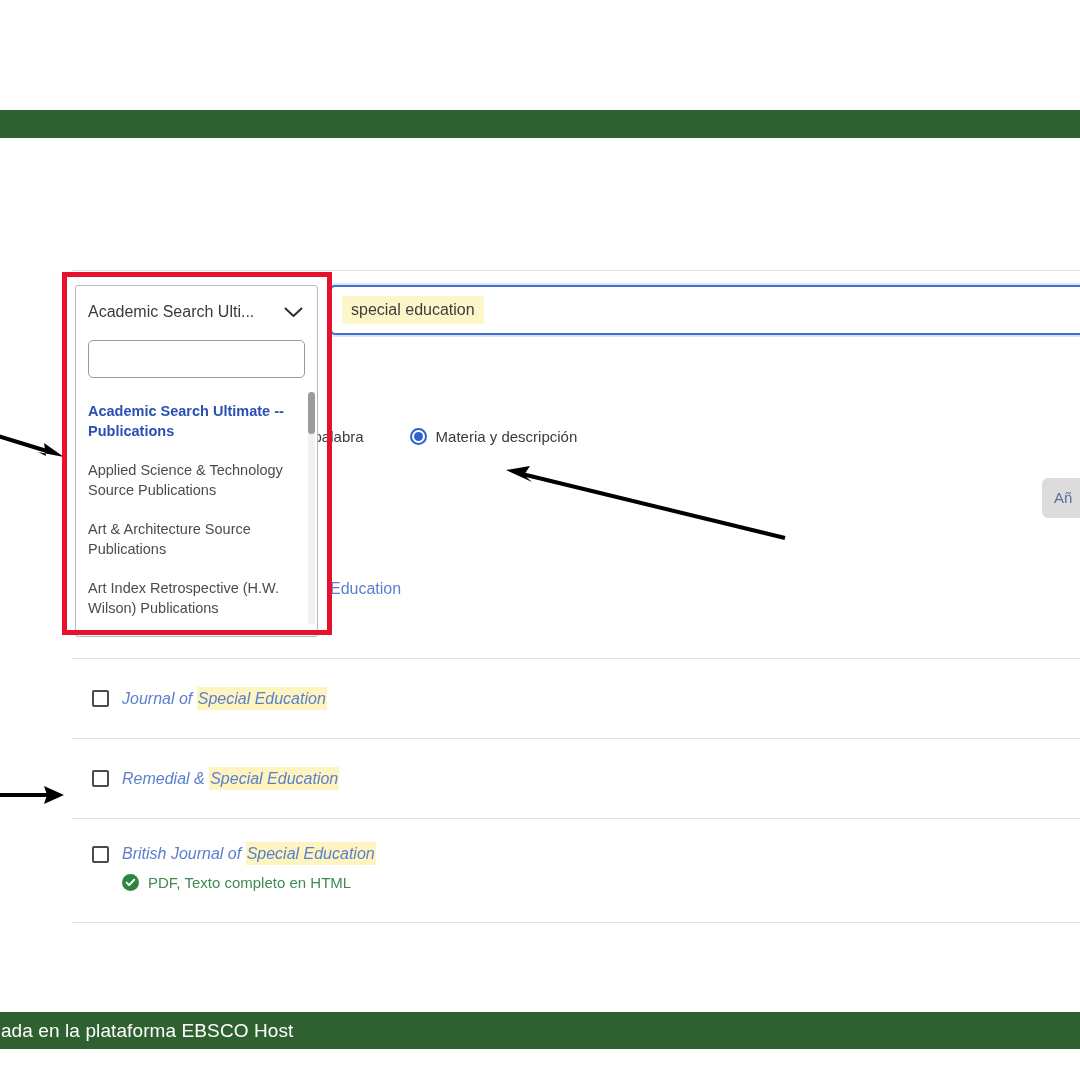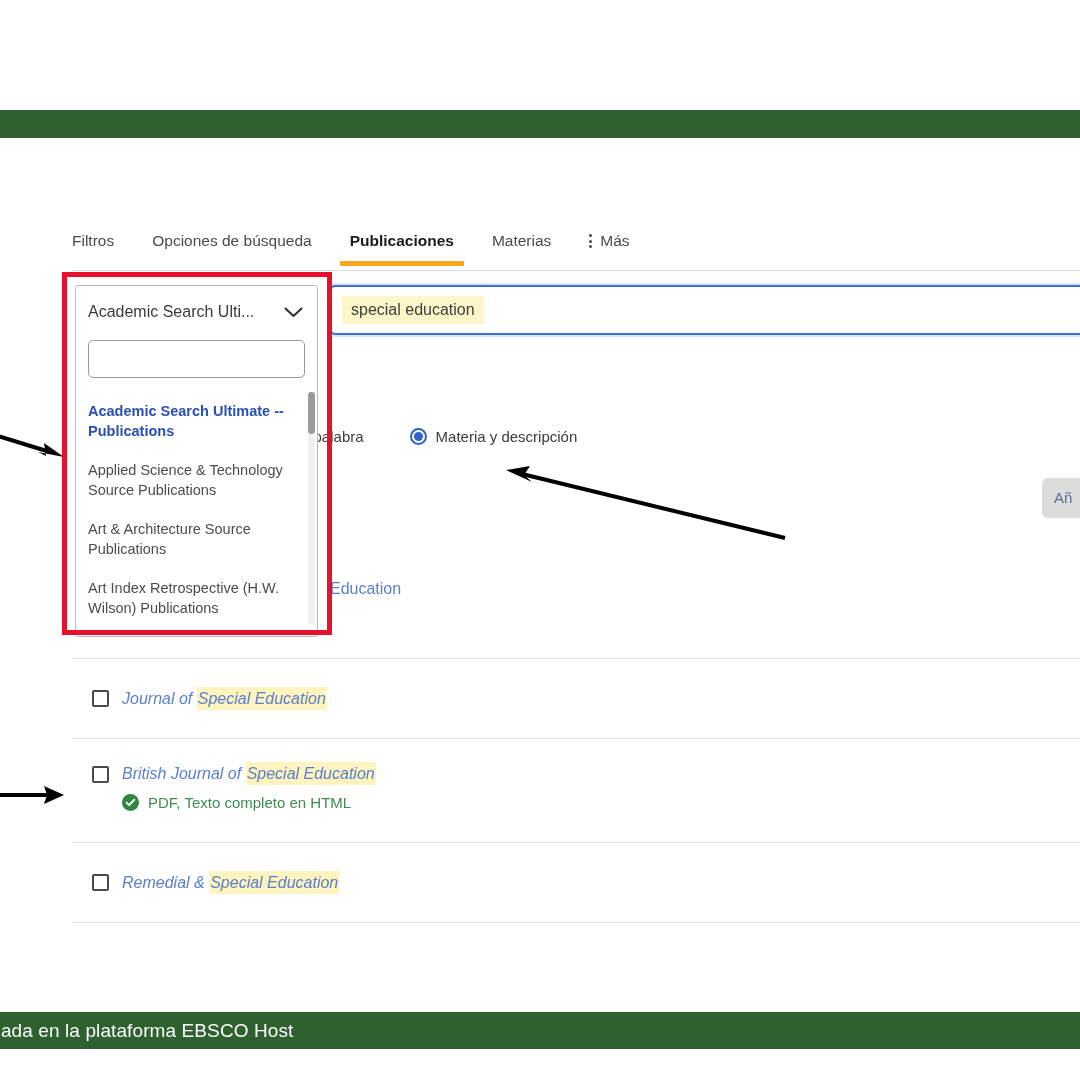--- a/index.html
+++ b/index.html
@@ -163,42 +163,20 @@
 </style>
 </head>
 <body>
 
 <div id="stage">
 
   <div class="green-bar-top"></div>
 
   <div class="app"></div>
 
-  <div class="tabs">
-    <div class="tab">
-      <span>Filtros</span>
-    </div>
-    <div class="tab">
-      <span>Opciones de búsqueda</span>
-    </div>
-    <div class="tab active">
-      <span>Publicaciones</span>
-    </div>
-    <div class="tab">
-      <span>Materias</span>
-    </div>
-    <div class="tab more">
-      <span class="kebab">
-          <i></i>
-          <i></i>
-          <i></i>
-        </span>
-      <span>Más</span>
-    </div>
-  </div>
   <div class="tabs-rule"></div>
 
   <div class="searchbox">
     <span class="token">special education</span>
   </div>
 
   <div class="radio-row">
     <label class="radio-opt">
       <span class="radio"></span>
       <span>quier palabra</span>
@@ -218,45 +196,45 @@
     <div class="res-row">
       <div class="res-line">
         <span class="cbx"></span>
         <span class="res-title">
           <span>Journal of</span>
           <span class="hl">Special Education</span>
         </span>
       </div>
     </div>
 
+    <div class="res-row">
+      <div class="res-line">
+        <span class="cbx"></span>
+        <span class="res-title">
+          <span>Remedial &amp;</span>
+          <span class="hl">Special Education</span>
+        </span>
+      </div>
+    </div>
+
     <div class="res-row tall">
       <div class="res-line">
         <span class="cbx"></span>
         <span class="res-title">
           <span>British Journal of</span>
           <span class="hl">Special Education</span>
         </span>
       </div>
       <div class="fulltext">
         <span class="check-ic">
           <svg width="11" height="11" viewBox="0 0 11 11">
               <path d="M1.6 5.6 L4.1 8.1 L9.2 2.7" stroke="#fff" stroke-width="2" fill="none" stroke-linecap="round" stroke-linejoin="round"></path>
             </svg>
         </span>
         <span>PDF, Texto completo en HTML</span>
-      </div>
-    </div>
-
-    <div class="res-row">
-      <div class="res-line">
-        <span class="cbx"></span>
-        <span class="res-title">
-          <span>Remedial &amp;</span>
-          <span class="hl">Special Education</span>
-        </span>
       </div>
     </div>
 
     <div class="res-bottom-rule"></div>
   </div>
 
   <div class="dd">
     <div class="dd-head">
       <span>Academic Search Ulti...</span>
       <svg class="chev" viewBox="0 0 19 11">

